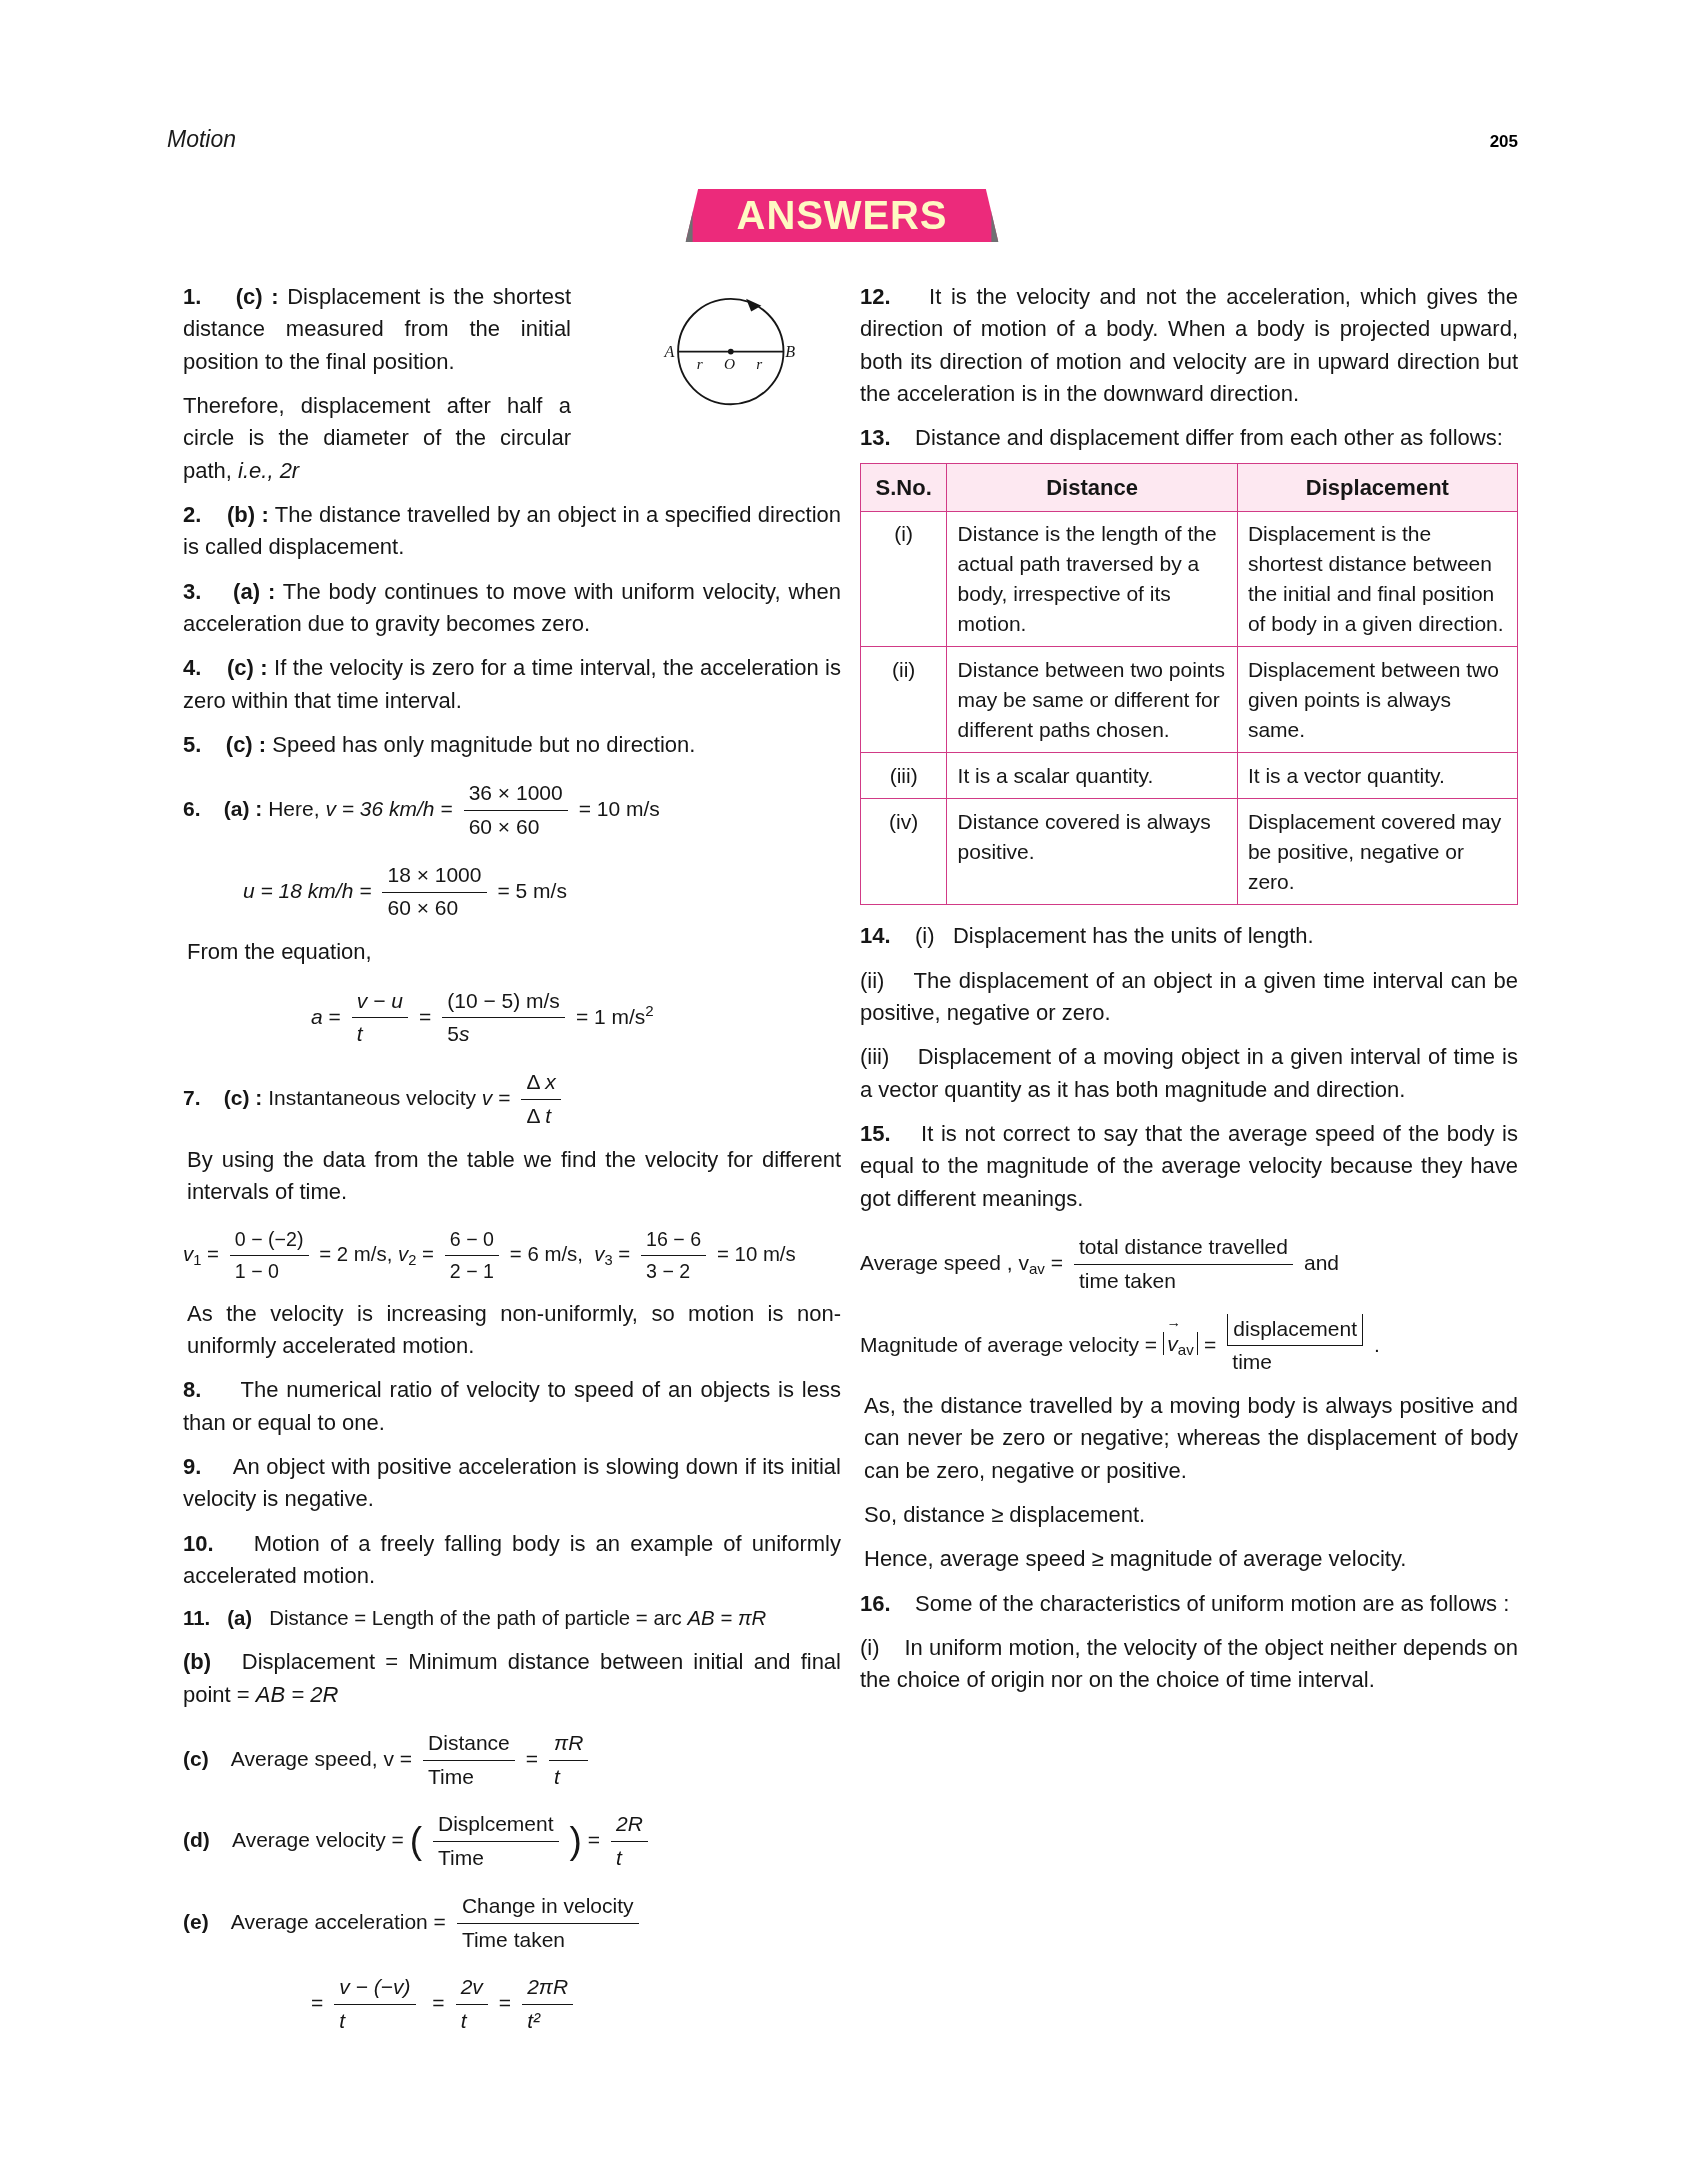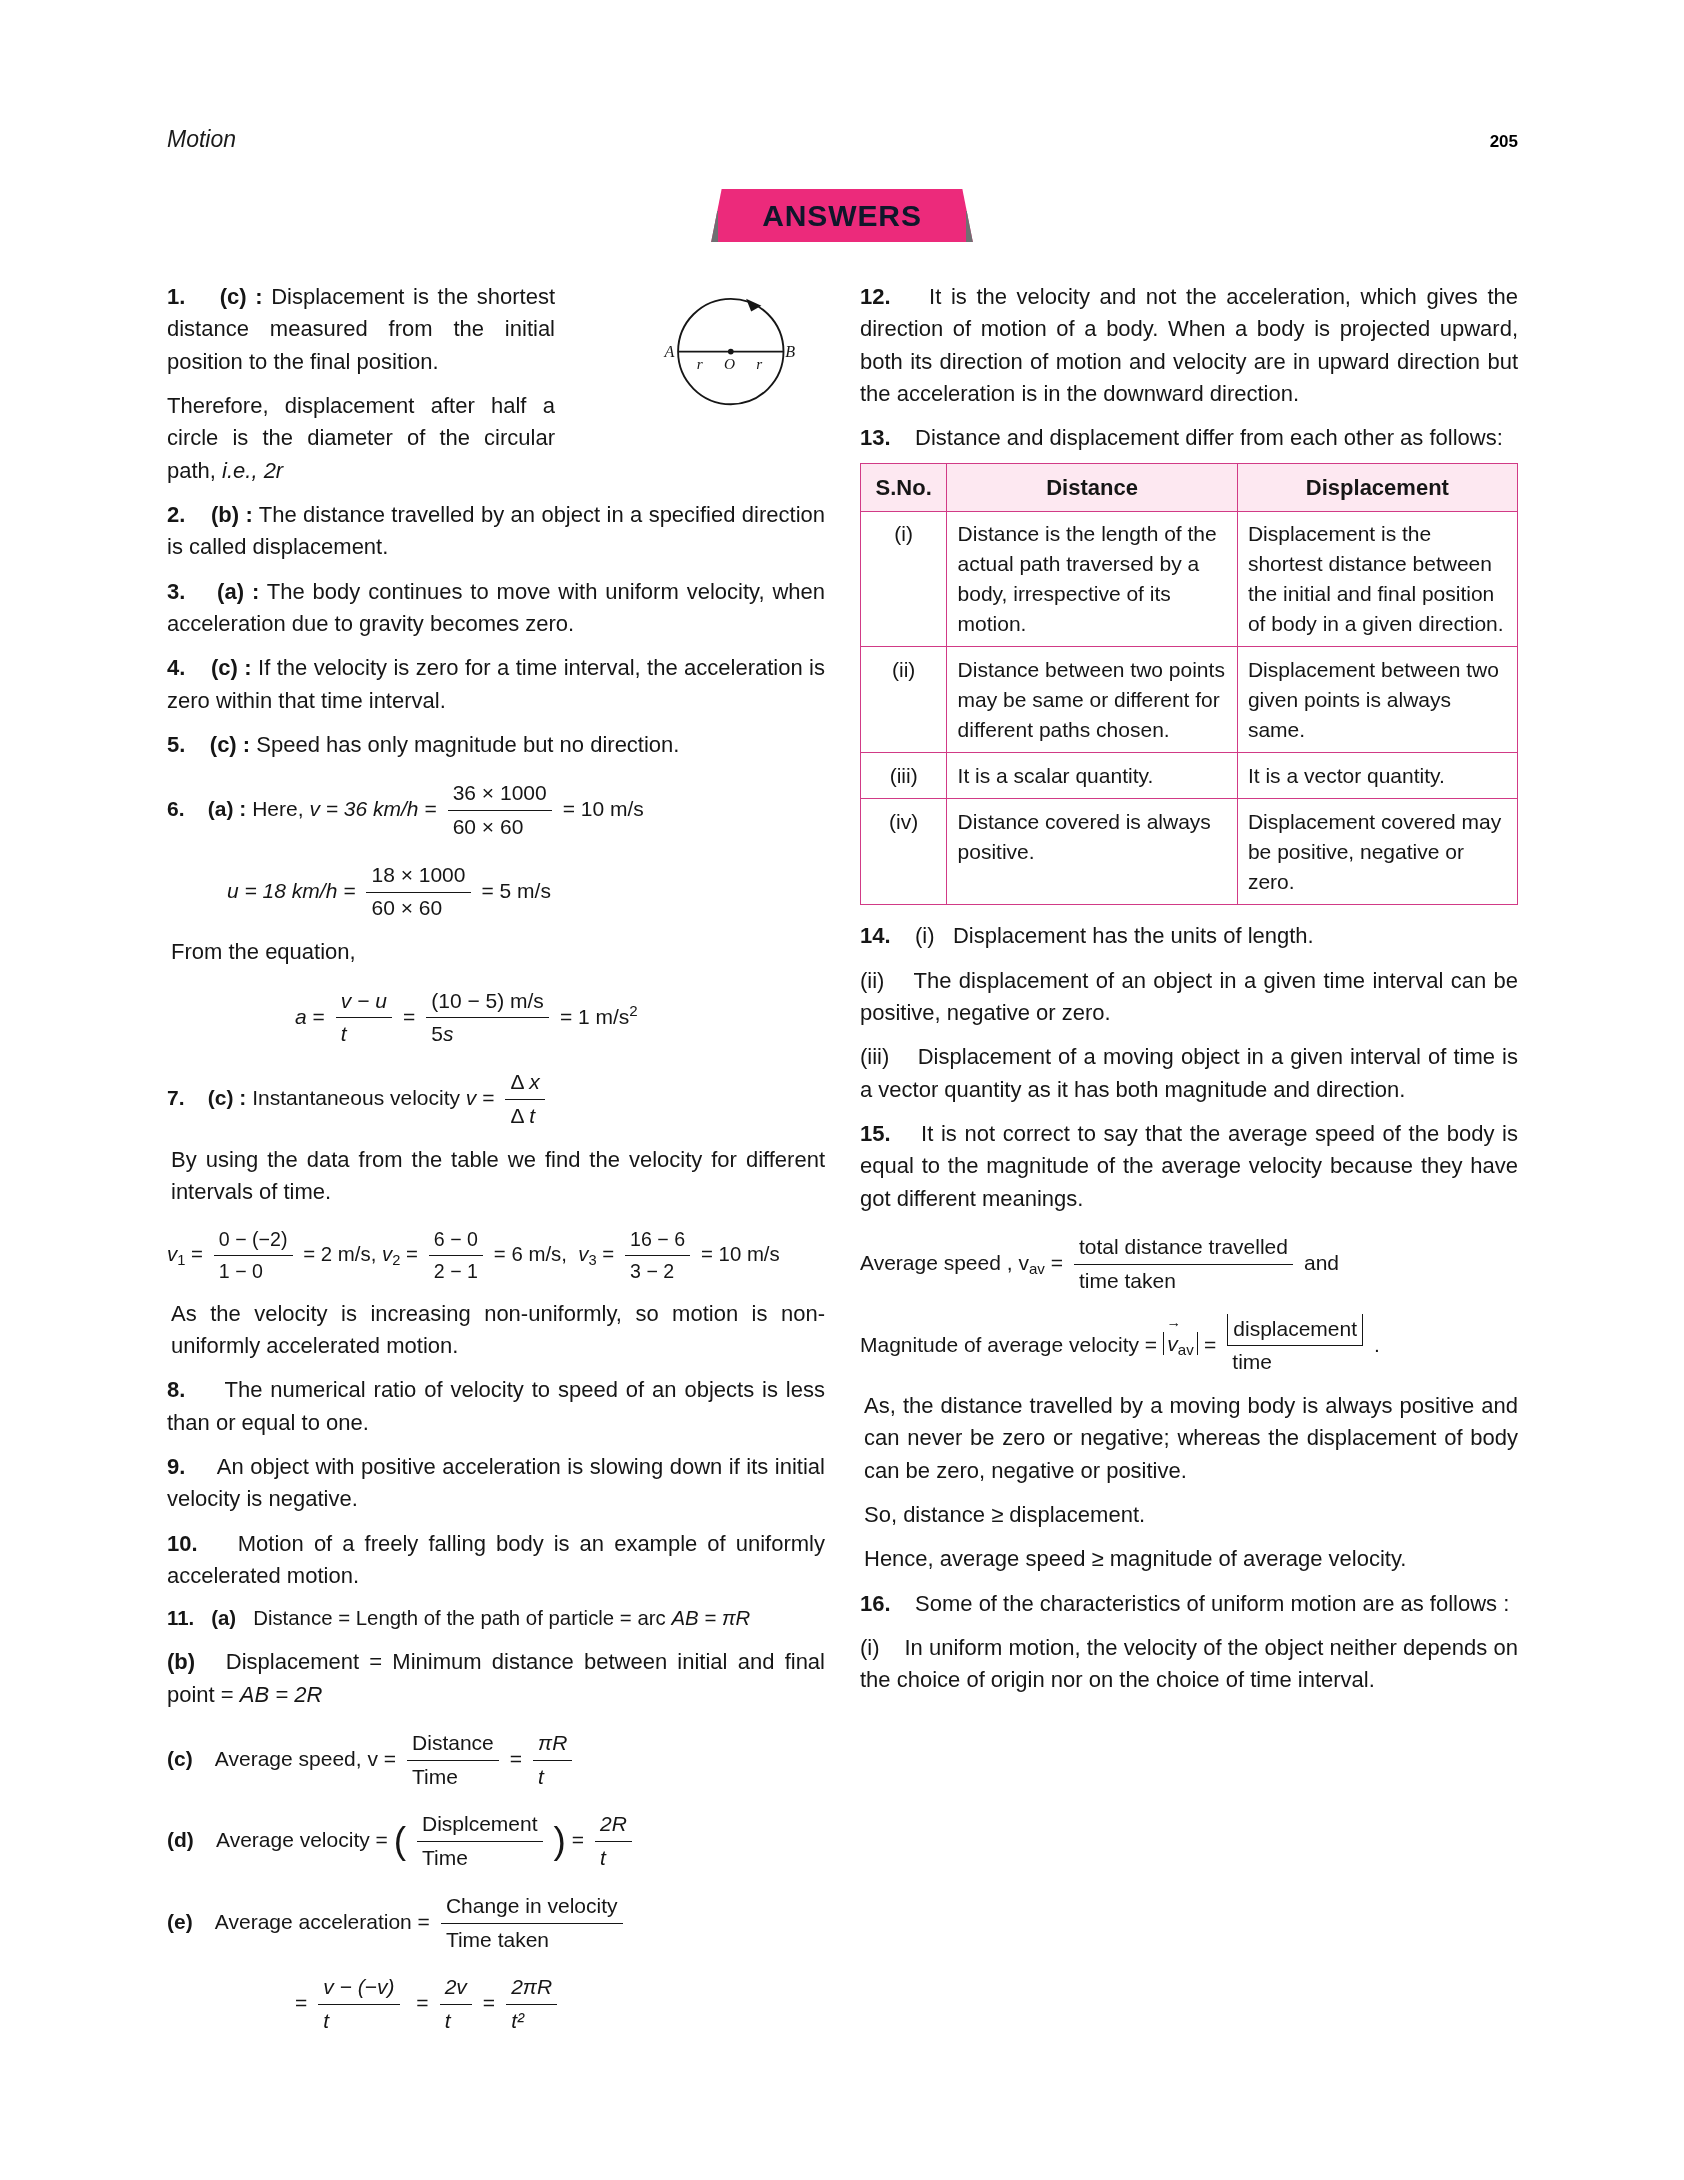--- a/index.html
+++ b/index.html
@@ -22,35 +22,35 @@
 
   
   .banner-wrap {
     position:absolute; left:0; top:189px; width:1684px;
     display:flex; justify-content:center;
   }
   .banner {
     position:relative; display:flex; align-items:center; justify-content:center;
     height:53px; padding:0 51px;
     background:#ec2a7b;
-    color:#0f172a; font-size:30px; font-weight:bold; letter-spacing:0.9px;
+    color:#fef9c3; font-size:40px; font-weight:bold; letter-spacing:0.9px;
     clip-path: polygon(4% 0, 96% 0, 100% 100%, 0% 100%);
   }
   .banner-tail-l, .banner-tail-r {
     position:absolute; top:22px; width:51px; height:31px; background:#6f7072;
   }
   .banner-tail-l { left:-44px; clip-path: polygon(0 0, 100% 0, 100% 100%, 18% 100%); }
   .banner-tail-r { right:-44px; clip-path: polygon(0 0, 100% 0, 82% 100%, 0 100%); }
 
   
   .col {
     position:absolute; top:281px; width:658px;
     font-size:22px; line-height:1.47; text-align:justify;
   }
-  .col.left  { left:167px; }
+  .col.left  { left:183px; }
   .col.right { left:860px; }
 
   p { margin:0 0 12px 4px; }
   .item { margin:0 0 12px 0; }
   .num { font-weight:bold; }
   .opt { font-weight:bold; }
   i, .it { font-style:italic; }
 
   
   .mathline { margin:17px 0 12px 0; font-size:21px; }

